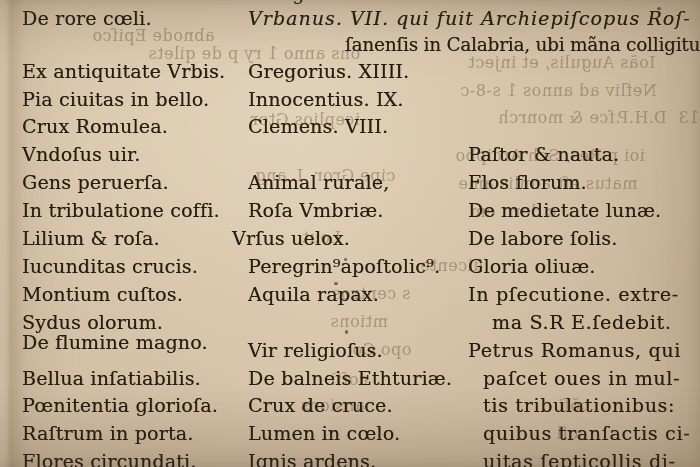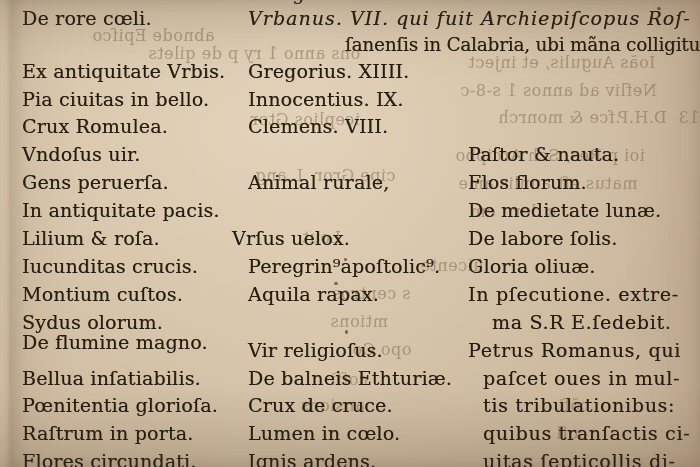--- a/index.html
+++ b/index.html
@@ -81,21 +81,22 @@
   <div class="ln" style="left:22px;top:117px;">Crux Romulea.</div>
   <div class="ln" style="left:248px;top:117px;">Clemens. VIII.</div>
 
   <div class="ln" style="left:22px;top:145px;">Vndoſus uir.</div>
   <div class="ln" style="left:468px;top:145px;">Paſtor &amp; nauta.</div>
 
   <div class="ln" style="left:22px;top:173px;">Gens peruerſa.</div>
   <div class="ln" style="left:248px;top:173px;">Animal rurale,</div>
   <div class="ln" style="left:468px;top:173px;">Flos florum.</div>
 
-  <div class="ln" style="left:22px;top:201px;">In antiquitate pacis.</div>
+  <div class="ln" style="left:22px;top:201px;">In tribulatione coffi.</div>
+  <div class="ln" style="left:248px;top:201px;">Roſa Vmbriæ.</div>
   <div class="ln" style="left:468px;top:201px;">De medietate lunæ.</div>
 
   <div class="ln" style="left:22px;top:229px;">Lilium &amp; roſa.</div>
   <div class="ln" style="left:232px;top:229px;">Vrſus uelox.</div>
   <div class="ln" style="left:468px;top:229px;">De labore ſolis.</div>
 
   <div class="ln" style="left:22px;top:257px;">Iucunditas crucis.</div>
   <div class="ln" style="left:248px;top:257px;">Peregrin⁹apoſtolic⁹.</div>
   <div class="ln" style="left:468px;top:257px;">Gloria oliuæ.</div>
 

